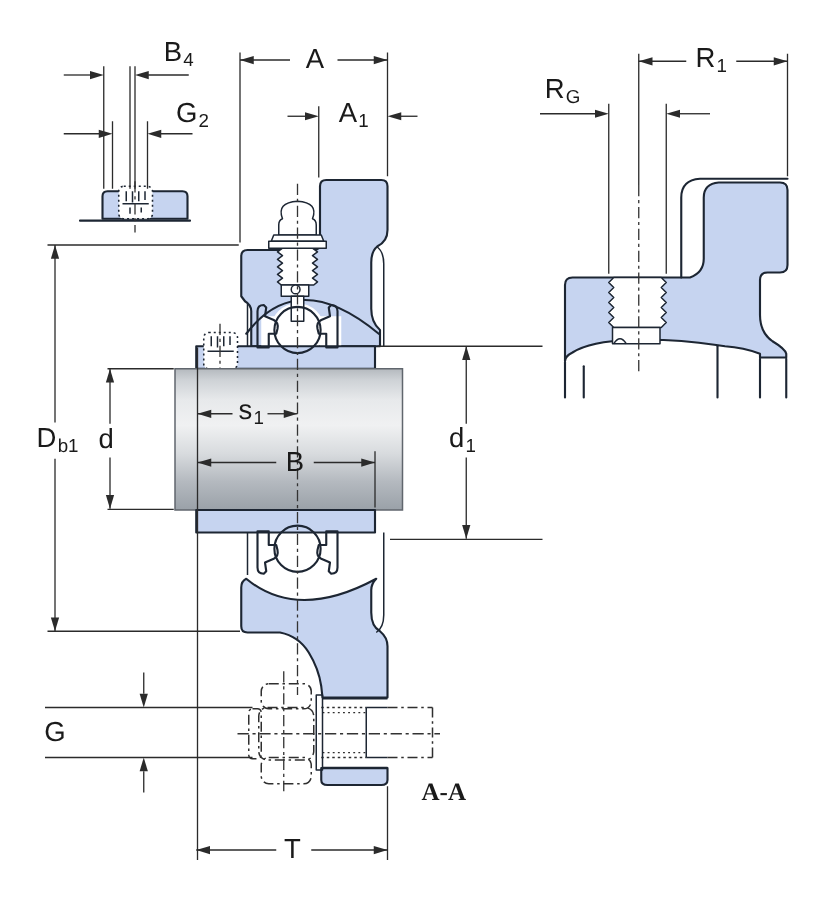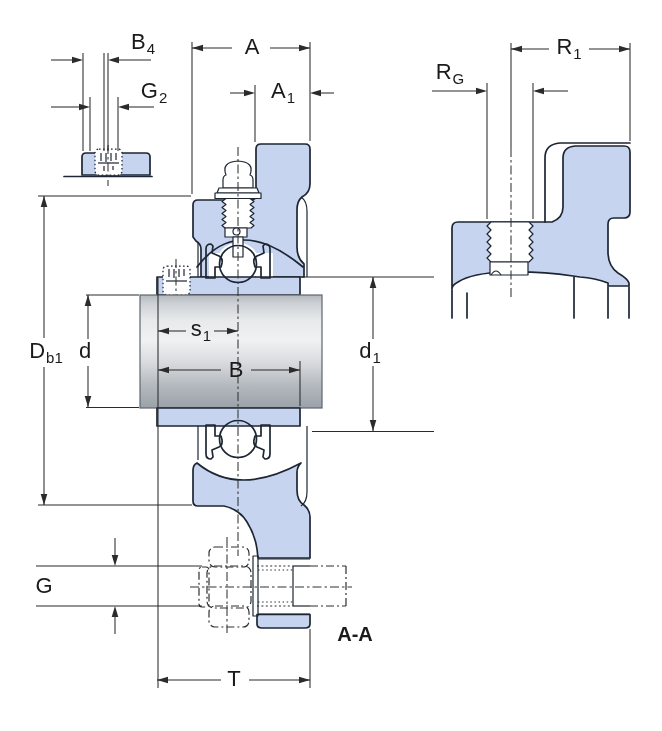--- a/index.html
+++ b/index.html
@@ -293,16 +293,16 @@
 <div class="lbl" style="left:370px;top:352px;">
       <span>d</span>
       <span class="sub">1</span>
     </div>
 <div class="lbl" style="left:44px;top:586px;">
       <span>G</span>
     </div>
 <div class="lbl" style="left:234px;top:679px;">
       <span>T</span>
     </div>
-<div class="lbl bold" style="left:355px;top:634px;">
+<div class="lbl bold" style="left:355px;top:634px;font-family:Liberation Serif, serif;">
       <span>A-A</span>
     </div>
 </div>
 
 </body></html>

